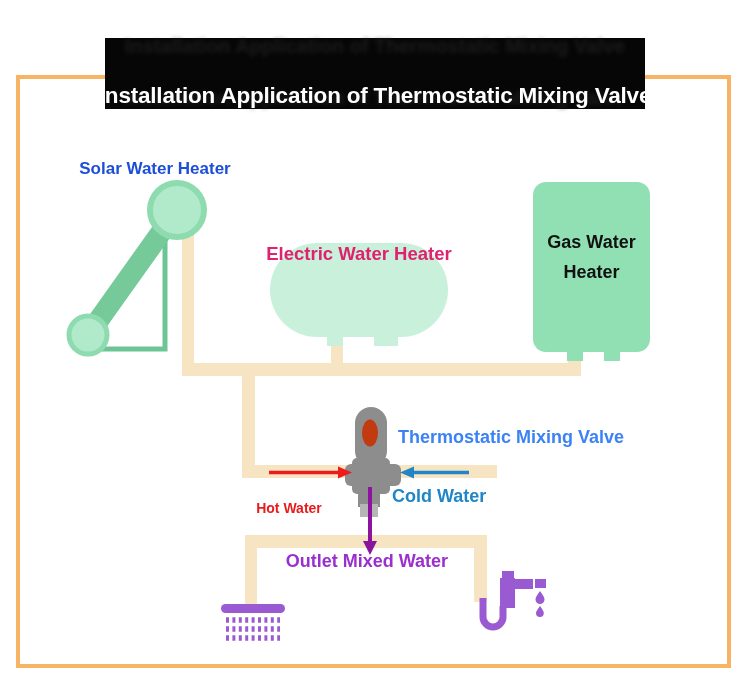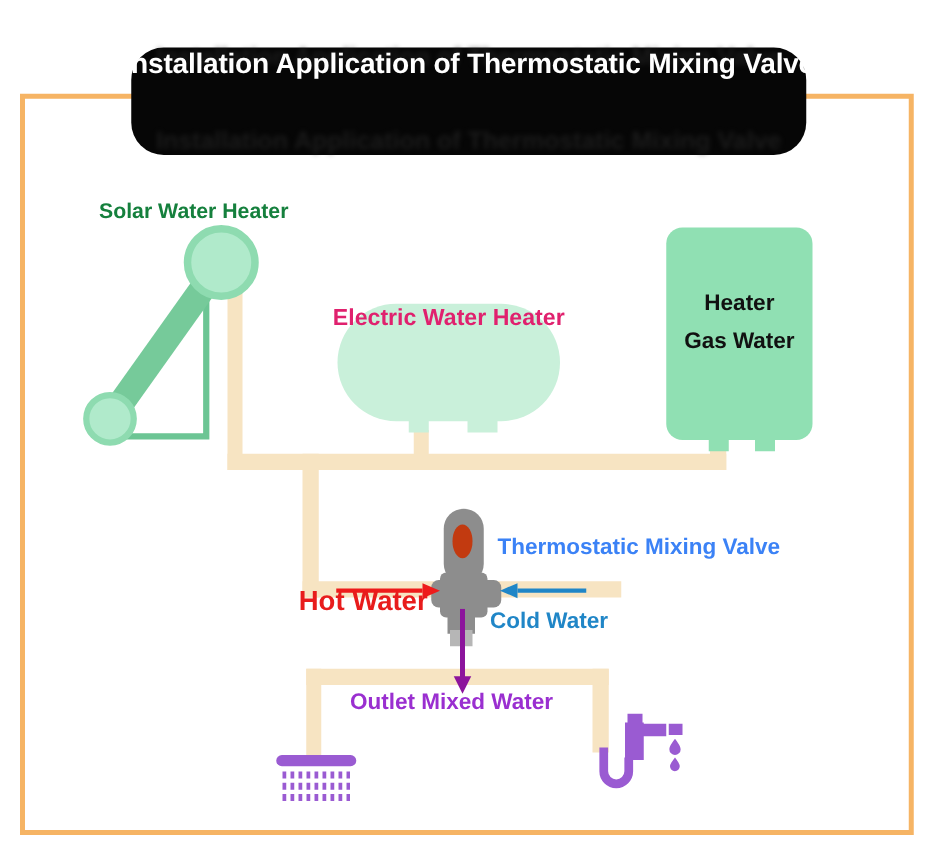--- a/index.html
+++ b/index.html
@@ -7,22 +7,22 @@
     position:relative;width:750px;height:692px;background:#ffffff;overflow:hidden;
     font-family:"Liberation Sans", sans-serif;
   }
   .abs{position:absolute;}
   
   .frame{
     left:16px;top:75px;width:715px;height:593px;
     border:4px solid #f6b464;box-sizing:border-box;z-index:0;
   }
   .banner{
-    left:105px;top:38px;width:540px;height:86px;background:#060606;z-index:5;
-    display:flex;align-items:flex-start;justify-content:center;border-radius:26px;
+    left:105px;top:38px;width:540px;height:71px;background:#060606;z-index:5;
+    display:flex;align-items:flex-end;justify-content:center;
   }
   .banner-title{
     color:#ffffff;font-size:22.5px;font-weight:bold;letter-spacing:-0.2px;
     white-space:nowrap;z-index:2;
   }
   .ghost{
     position:absolute;left:0;width:100%;text-align:center;color:#303030;
     font-size:20px;font-weight:bold;filter:blur(2px);opacity:.5;white-space:nowrap;
   }
   .ghost.g1{top:-3px;}
@@ -35,21 +35,21 @@
   .p-gas-drop     {left:568px;top:354px;width:13px;height:22px;}
   .p-hot-riser    {left:242px;top:363px;width:13px;height:115px;}
   .p-hot-h        {left:242px;top:465px;width:112px;height:13px;}
   .p-cold-h       {left:392px;top:465px;width:105px;height:13px;}
   .p-outlet-h     {left:245px;top:535px;width:242px;height:13px;}
   .p-outlet-left  {left:245px;top:535px;width:12px;height:72px;}
   .p-outlet-right {left:474px;top:535px;width:13px;height:67px;}
   
   .solar-svg{left:55px;top:178px;width:160px;height:180px;z-index:2;}
   .label{font-weight:bold;z-index:6;white-space:nowrap;}
-  .solar-label{left:55px;top:159px;width:200px;text-align:center;font-size:17px;color:#15803d;}
+  .solar-label{left:55px;top:159px;width:200px;text-align:center;font-size:17px;color:#1d4ed8;}
   .electric-body{
     left:270px;top:243px;width:178px;height:94px;border-radius:47px;background:#c9f0da;z-index:2;
     display:flex;align-items:flex-start;justify-content:center;
   }
   .electric-label{font-size:18.5px;color:#e0216e;font-weight:bold;white-space:nowrap;}
   .foot{background:#c9f0da;z-index:2;}
   .e-foot-l{left:327px;top:335px;width:16px;height:11px;}
   .e-foot-r{left:374px;top:335px;width:24px;height:11px;}
   .gas-body{
     left:533px;top:182px;width:117px;height:170px;border-radius:13px;background:#90e0b3;z-index:2;
@@ -59,23 +59,23 @@
   .g-foot{background:#90e0b3;z-index:2;}
   .g-foot-l{left:567px;top:352px;width:16px;height:9px;}
   .g-foot-r{left:604px;top:352px;width:16px;height:9px;}
   
   .valve-svg{left:340px;top:405px;width:66px;height:115px;z-index:3;}
   .valve-label{left:398px;top:427px;font-size:18px;color:#3b82f6;}
   .arrow{z-index:4;}
   .a-red   {left:266px;top:465px;width:88px;height:15px;}
   .a-blue  {left:398px;top:465px;width:74px;height:15px;}
   .a-purple{left:361px;top:487px;width:18px;height:70px;}
-  .hot-label   {left:239px;top:468px;width:100px;text-align:center;font-size:22px;color:#e81c1c;}
+  .hot-label   {left:239px;top:500px;width:100px;text-align:center;font-size:14px;color:#e81c1c;}
   .cold-label  {left:392px;top:486px;width:95px;text-align:left;font-size:18px;color:#2086c7;}
-  .outlet-label{left:280px;top:551px;width:168px;text-align:left;font-size:18px;color:#9a2fd0;}
+  .outlet-label{left:280px;top:551px;width:168px;text-align:right;font-size:18px;color:#9a2fd0;}
   
   .shower-svg{left:216px;top:600px;width:74px;height:45px;z-index:2;}
   .faucet-svg{left:478px;top:566px;width:70px;height:68px;z-index:2;}
 </style>
 </head>
 <body>
 
 <div class="stage">
 
   <div class="abs frame"></div>
@@ -108,22 +108,22 @@
   <div class="abs foot e-foot-l"></div>
   <div class="abs foot e-foot-r"></div>
   <div class="abs electric-body">
     <span class="electric-label">Electric Water Heater</span>
   </div>
 
   <div class="abs g-foot g-foot-l"></div>
   <div class="abs g-foot g-foot-r"></div>
   <div class="abs gas-body">
     <div class="gas-label">
+      <div>Gas Water</div>
       <div>Heater</div>
-      <div>Gas Water</div>
     </div>
   </div>
 
   <svg class="abs valve-svg" viewBox="0 0 66 115">
     <rect x="15" y="2" width="32" height="60" rx="16" fill="#8d8d8d"></rect>
     <rect x="18" y="85" width="22" height="17" fill="#8d8d8d"></rect>
     <rect x="20" y="99" width="18" height="13" fill="#b6b6b6"></rect>
     <rect x="12" y="53" width="38" height="36" rx="5" fill="#8d8d8d"></rect>
     <rect x="5" y="59" width="56" height="22" rx="6" fill="#8d8d8d"></rect>
     <ellipse cx="30" cy="28" rx="8" ry="13.5" fill="#c23a10"></ellipse>

